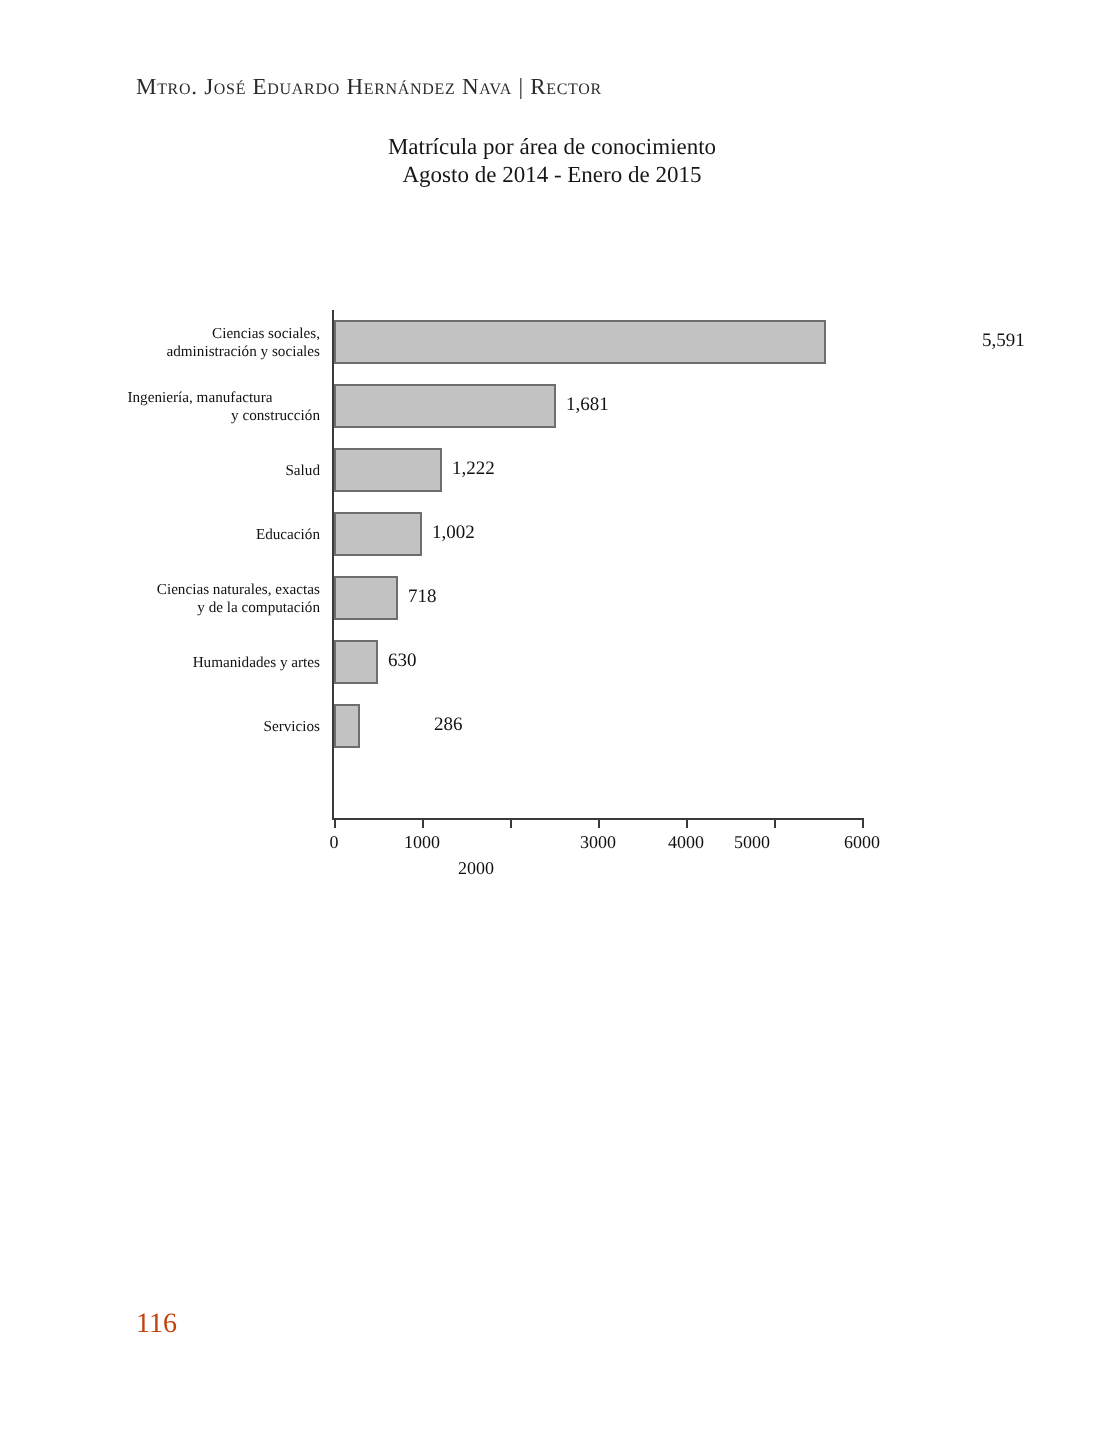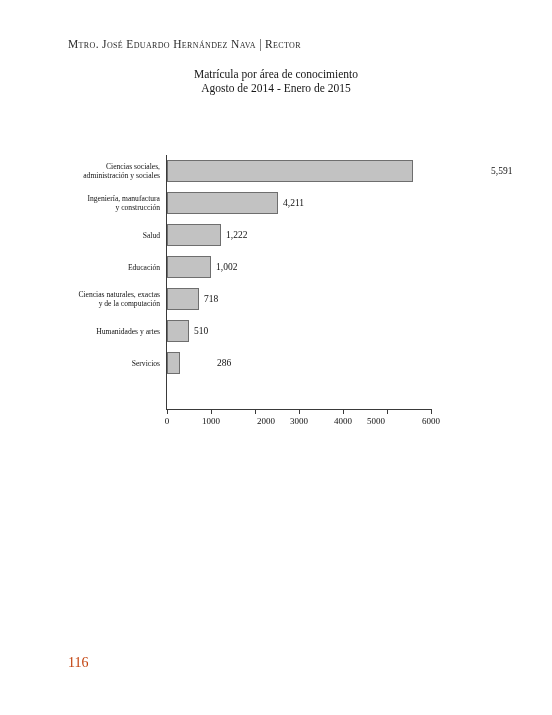--- a/index.html
+++ b/index.html
@@ -123,25 +123,25 @@
           <div class="row">
             <div class="cat-label">
               <span style="display: block;">Ciencias sociales,</span>
               <span style="display: block;">administración y sociales</span>
             </div>
             <div class="bar" style="width: 246px; background: rgb(194, 194, 194); border-color: rgb(110, 110, 110);"></div>
             <div class="bar-value" style="left: 443px; margin-left: 48px;">5,591</div>
           </div>
           <div class="row">
             <div class="cat-label">
-              <span style="display: block;">Ingeniería, manufactura</span>
+              <span style="display: block; text-align: center;">Ingeniería, manufactura</span>
               <span style="display: block;">y construcción</span>
             </div>
             <div class="bar" style="width: 111px; background: rgb(194, 194, 194); border-color: rgb(110, 110, 110);"></div>
-            <div class="bar-value" style="left: 283px;">4,211</div>
+            <div class="bar-value" style="left: 283px;">1,681</div>
           </div>
           <div class="row">
             <div class="cat-label">
               <span style="display: block;">Salud</span>
             </div>
             <div class="bar" style="width: 54px; background: rgb(194, 194, 194); border-color: rgb(110, 110, 110);"></div>
             <div class="bar-value" style="left: 226px;">1,222</div>
           </div>
           <div class="row">
             <div class="cat-label">
@@ -156,37 +156,37 @@
               <span style="display: block;">y de la computación</span>
             </div>
             <div class="bar" style="width: 32px; background: rgb(194, 194, 194); border-color: rgb(110, 110, 110);"></div>
             <div class="bar-value" style="left: 204px;">718</div>
           </div>
           <div class="row">
             <div class="cat-label">
               <span style="display: block;">Humanidades y artes</span>
             </div>
             <div class="bar" style="width: 22px; background: rgb(194, 194, 194); border-color: rgb(110, 110, 110);"></div>
-            <div class="bar-value" style="left: 194px;">510</div>
+            <div class="bar-value" style="left: 194px;">630</div>
           </div>
           <div class="row">
             <div class="cat-label">
               <span style="display: block;">Servicios</span>
             </div>
             <div class="bar" style="width: 13px; background: rgb(194, 194, 194); border-color: rgb(110, 110, 110);"></div>
             <div class="bar-value" style="left: 185px; margin-left: 32px;">286</div>
           </div>
         </div>
       <div id="x-ticks">
           <div class="tick" style="left: 167px;"></div>
           <div class="tick-label" style="left: 167px;">0</div>
           <div class="tick" style="left: 211px;"></div>
           <div class="tick-label" style="left: 211px;">1000</div>
           <div class="tick" style="left: 255px;"></div>
-          <div class="tick-label" style="left: 266px;">2000</div>
+          <div class="tick-label" style="left: 238px; margin-top: 13px;">2000</div>
           <div class="tick" style="left: 299px;"></div>
           <div class="tick-label" style="left: 299px;">3000</div>
           <div class="tick" style="left: 343px;"></div>
           <div class="tick-label" style="left: 343px;">4000</div>
           <div class="tick" style="left: 387px;"></div>
           <div class="tick-label" style="left: 376px;">5000</div>
           <div class="tick" style="left: 431px;"></div>
           <div class="tick-label" style="left: 431px;">6000</div>
         </div>
     </div>

